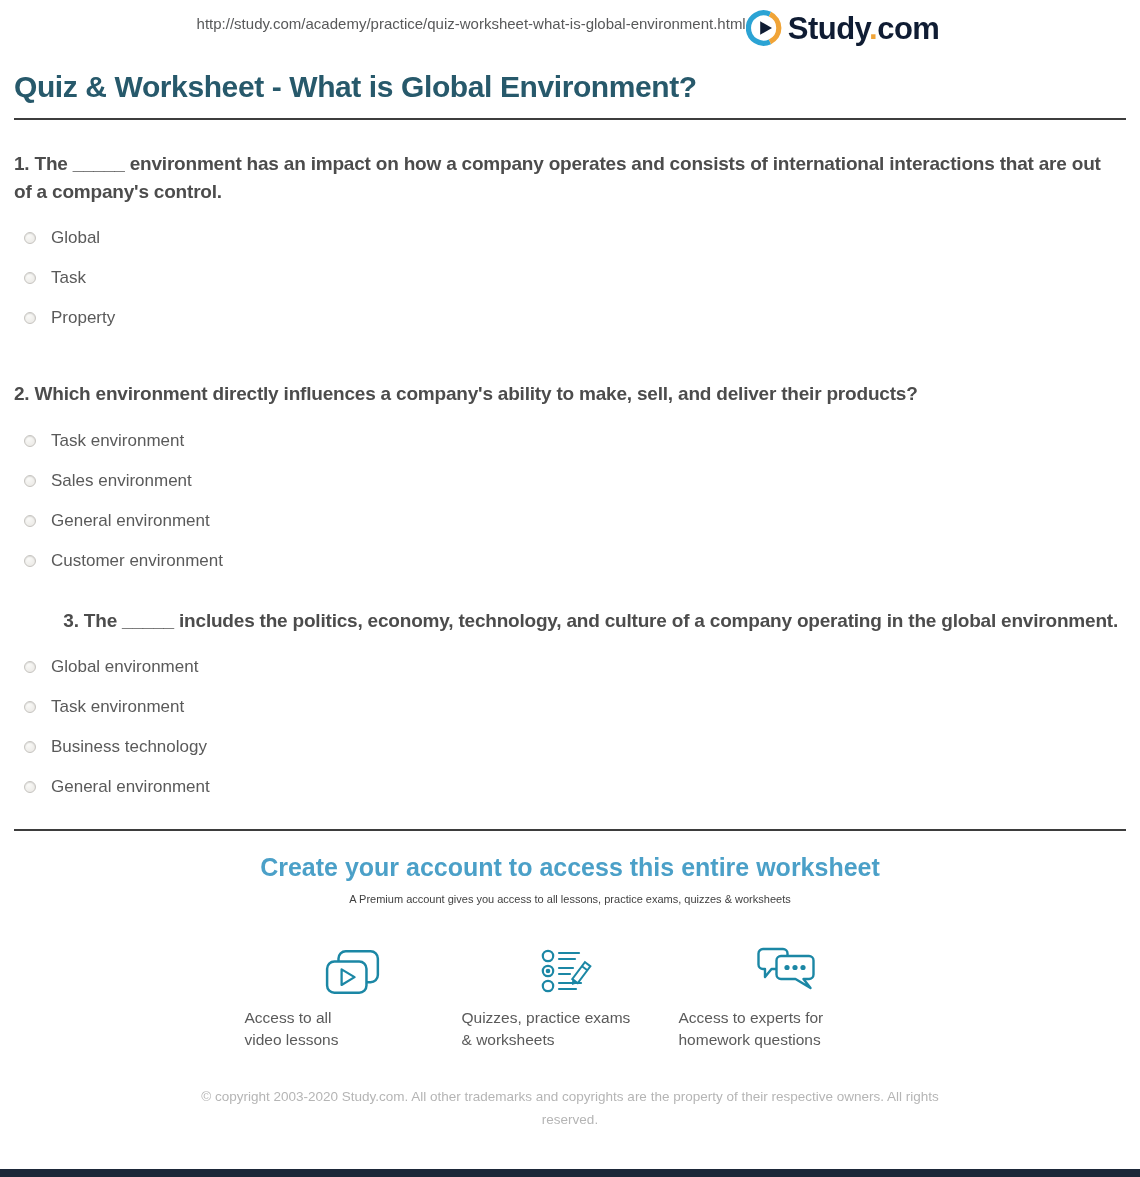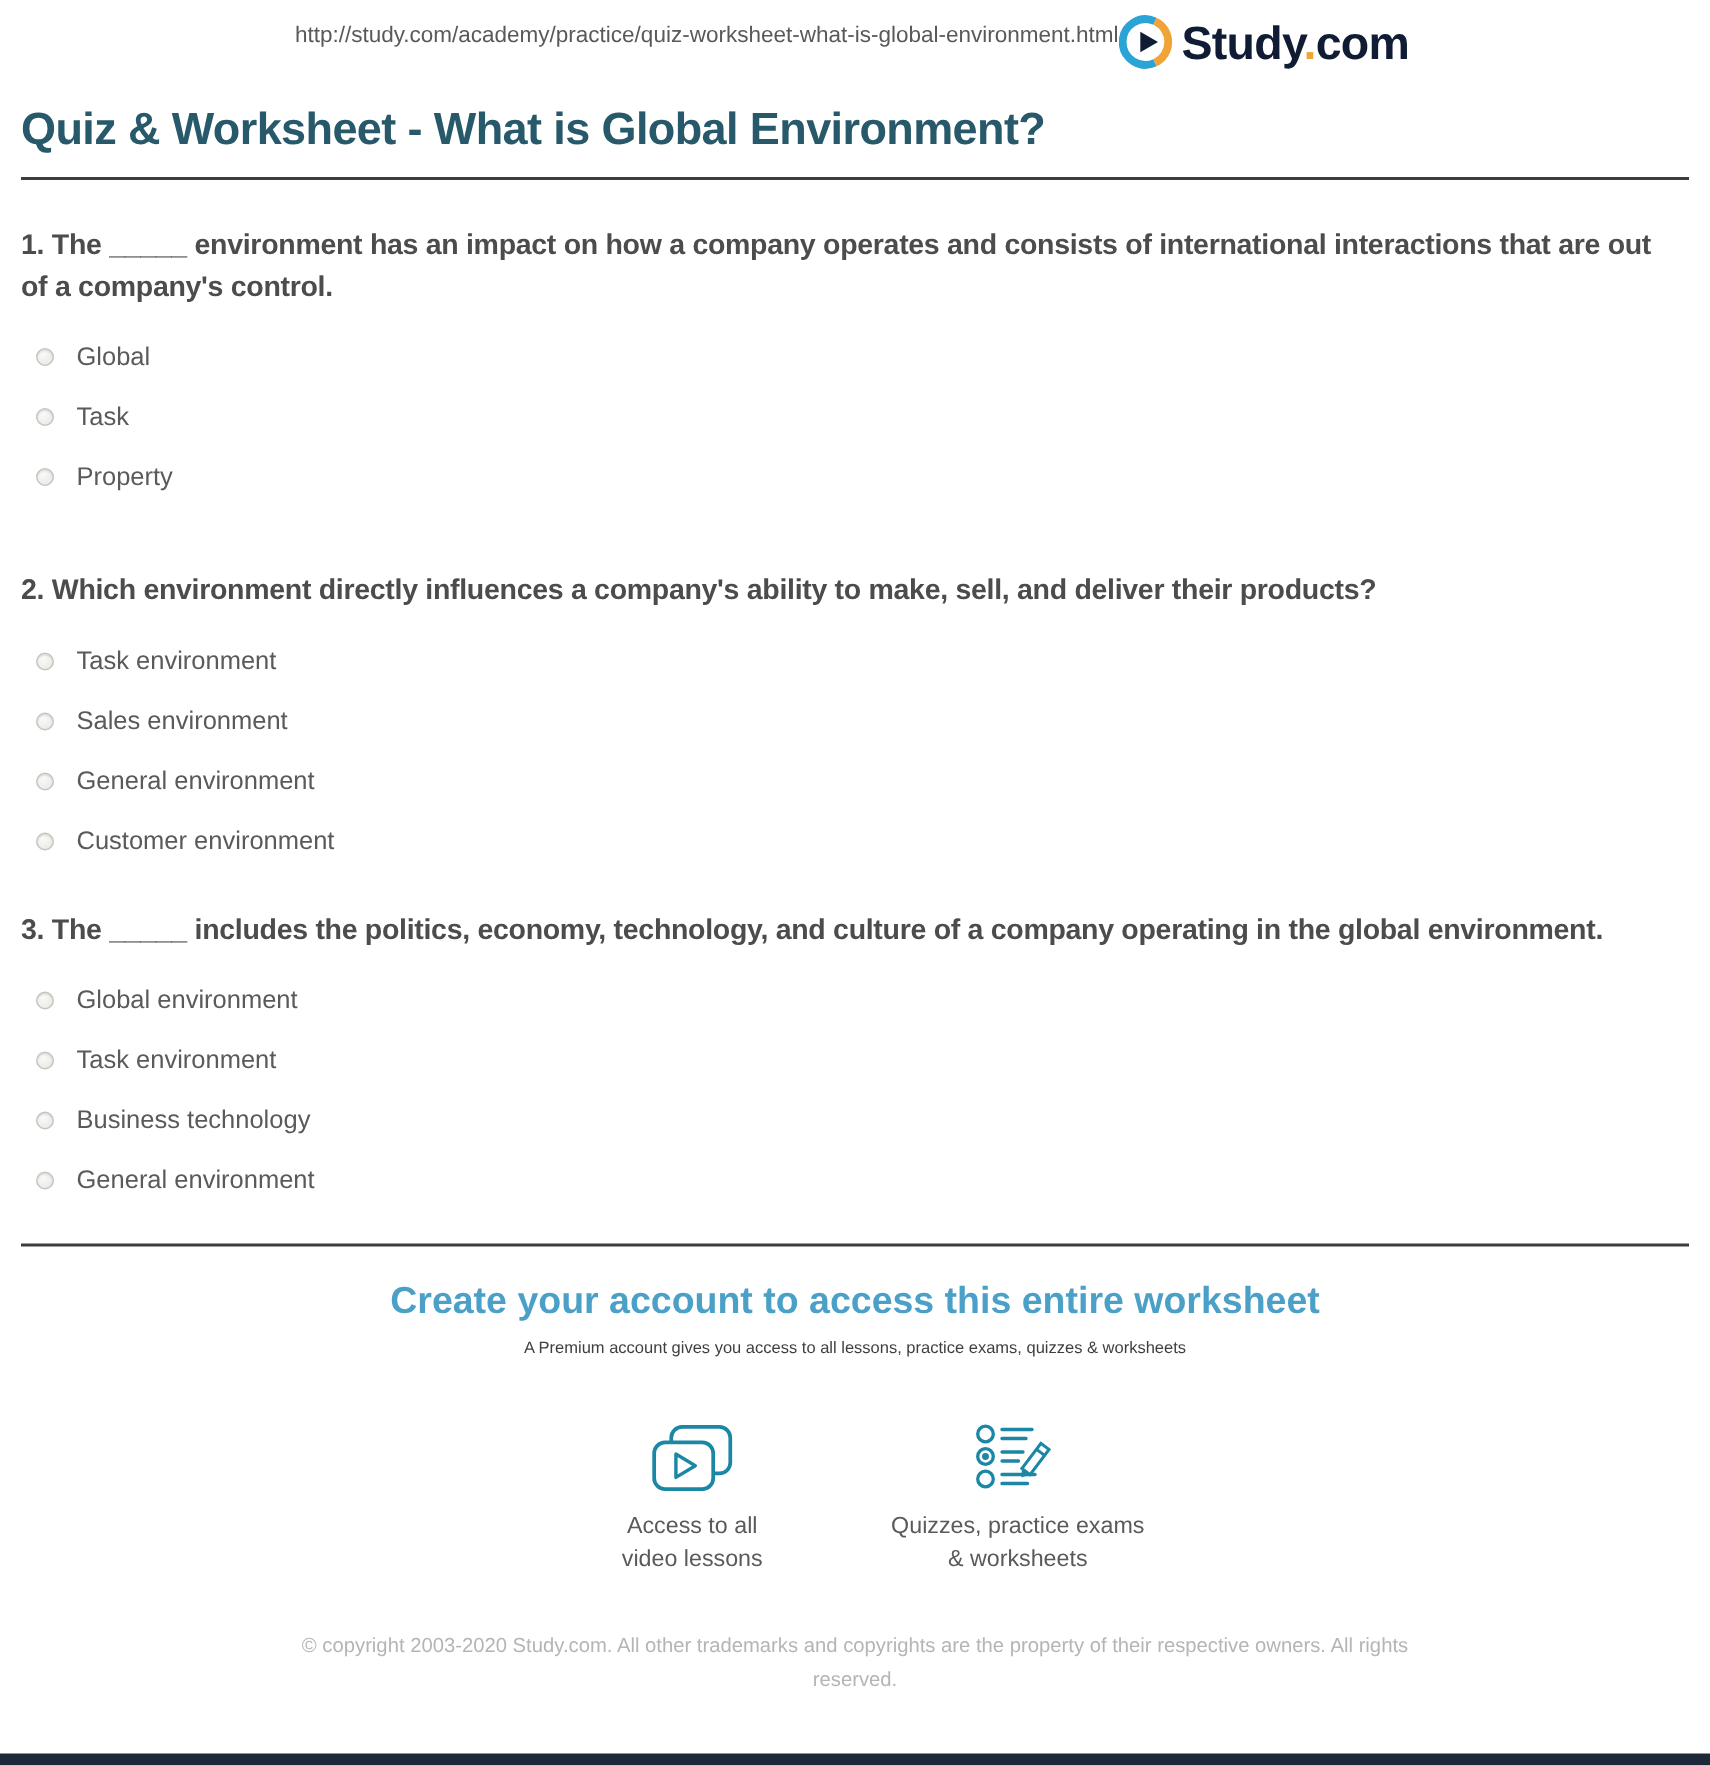--- a/index.html
+++ b/index.html
@@ -21,41 +21,41 @@
   .logo-dot { color: #f0a437; }
 
   
   .page-title { font-size: 30px; font-weight: bold; color: #27596b; letter-spacing: -0.4px; margin-top: 24px; }
   .rule { height: 0; border: none; border-top: 2px solid #3d3d3d; margin: 14px 0 0 0; }
 
   
   .question-text { font-size: 19px; font-weight: bold; color: #4c4c4c; line-height: 1.45; letter-spacing: -0.2px; max-width: 1104px; }
   .qt-1 { margin-top: 30px; }
   .qt-2 { margin-top: 42px; }
-  .qt-3 { margin-top: 26px; }
+  .qt-3 { margin-top: 26px; text-align: right; }
   .options { margin-top: 13px; }
   .option { display: flex; align-items: center; height: 40px; gap: 15px; padding-left: 10px; cursor: pointer; }
   .radio {
     width: 12px; height: 12px; flex: 0 0 12px;
     border-radius: 50%;
     border: 1px solid #c6c4c0;
     background: radial-gradient(circle at 35% 30%, #fafaf8, #e8e6e2);
     box-shadow: inset 0 1px 1px rgba(0,0,0,0.10);
   }
   .option-label { font-size: 17px; color: #5a5a5a; }
 
   
   .rule-2 { margin-top: 22px; }
   .cta { text-align: center; }
   .cta-heading { font-size: 25px; color: #4ba0c8; margin-top: 22px; font-weight: 700; cursor: pointer; }
   .cta-sub { font-size: 11px; color: #3f3f3f; margin-top: 11px; }
 
   
   .features { display: flex; justify-content: center; margin-top: 30px; }
-  .feature { width: 217px; text-align: center; }
+  .feature { width: 217px; text-align: left; }
   .feature-icon { height: 62px; display: flex; align-items: flex-end; justify-content: center; }
   .feature-label { margin-top: 10px; font-size: 15.5px; color: #5a5a5a; line-height: 1.4; white-space: pre-line; }
 
   
   .copyright { text-align: center; font-size: 13.5px; color: #b5b5b5; margin: 34px auto 0 auto; line-height: 1.75; max-width: 745px; }
   .footer-bar { position: absolute; left: 0; right: 0; bottom: 0; height: 8px; background: #1d2839; }
 
   svg { display: block; }
 </style>
 </head>
@@ -174,20 +174,33 @@
               <path d="M0 0 L5 -3.4 L5 3.4 Z" fill="#1b87a5"></path>
               <rect x="5" y="-3.4" width="21" height="6.8" fill="#ffffff" stroke="#1b87a5" stroke-width="2"></rect>
               <line x1="21" y1="-3.4" x2="21" y2="3.4" stroke="#1b87a5" stroke-width="2"></line>
             </g>
           </svg>
         </div>
         <div class="feature-label">Quizzes, practice exams
 &amp; worksheets</div>
       </div>
 
+      <div class="feature">
+        <div class="feature-icon">
+          <svg width="66" height="52" viewBox="0 0 66 52">
+            <path d="M9 4 h20 a4.5 4.5 0 0 1 4.5 4.5 v11 a4.5 4.5 0 0 1 -4.5 4.5 h-11.5 l-6.5 8 v-8 h-2 a4.5 4.5 0 0 1 -4.5 -4.5 v-11 A4.5 4.5 0 0 1 9 4 Z" fill="#ffffff" stroke="#1b87a5" stroke-width="2.4" stroke-linejoin="round"></path>
+            <path d="M27 11 h28 a4.5 4.5 0 0 1 4.5 4.5 v14 a4.5 4.5 0 0 1 -4.5 4.5 h-5.5 l7 9 -15 -9 h-14.5 a4.5 4.5 0 0 1 -4.5 -4.5 v-14 A4.5 4.5 0 0 1 27 11 Z" fill="#ffffff" stroke="#1b87a5" stroke-width="2.4" stroke-linejoin="round"></path>
+            <circle cx="33" cy="22.5" r="2.6" fill="#1b87a5"></circle>
+            <circle cx="41" cy="22.5" r="2.6" fill="#1b87a5"></circle>
+            <circle cx="49" cy="22.5" r="2.6" fill="#1b87a5"></circle>
+          </svg>
+        </div>
+        <div class="feature-label">Access to experts for
+homework questions</div>
+      </div>
 
     </div>
   </div>
 
   <div class="copyright">© copyright 2003-2020 Study.com. All other trademarks and copyrights are the property of their respective owners. All rights reserved.</div>
 </div>
 
 <div class="footer-bar"></div>
 
 </body></html>

